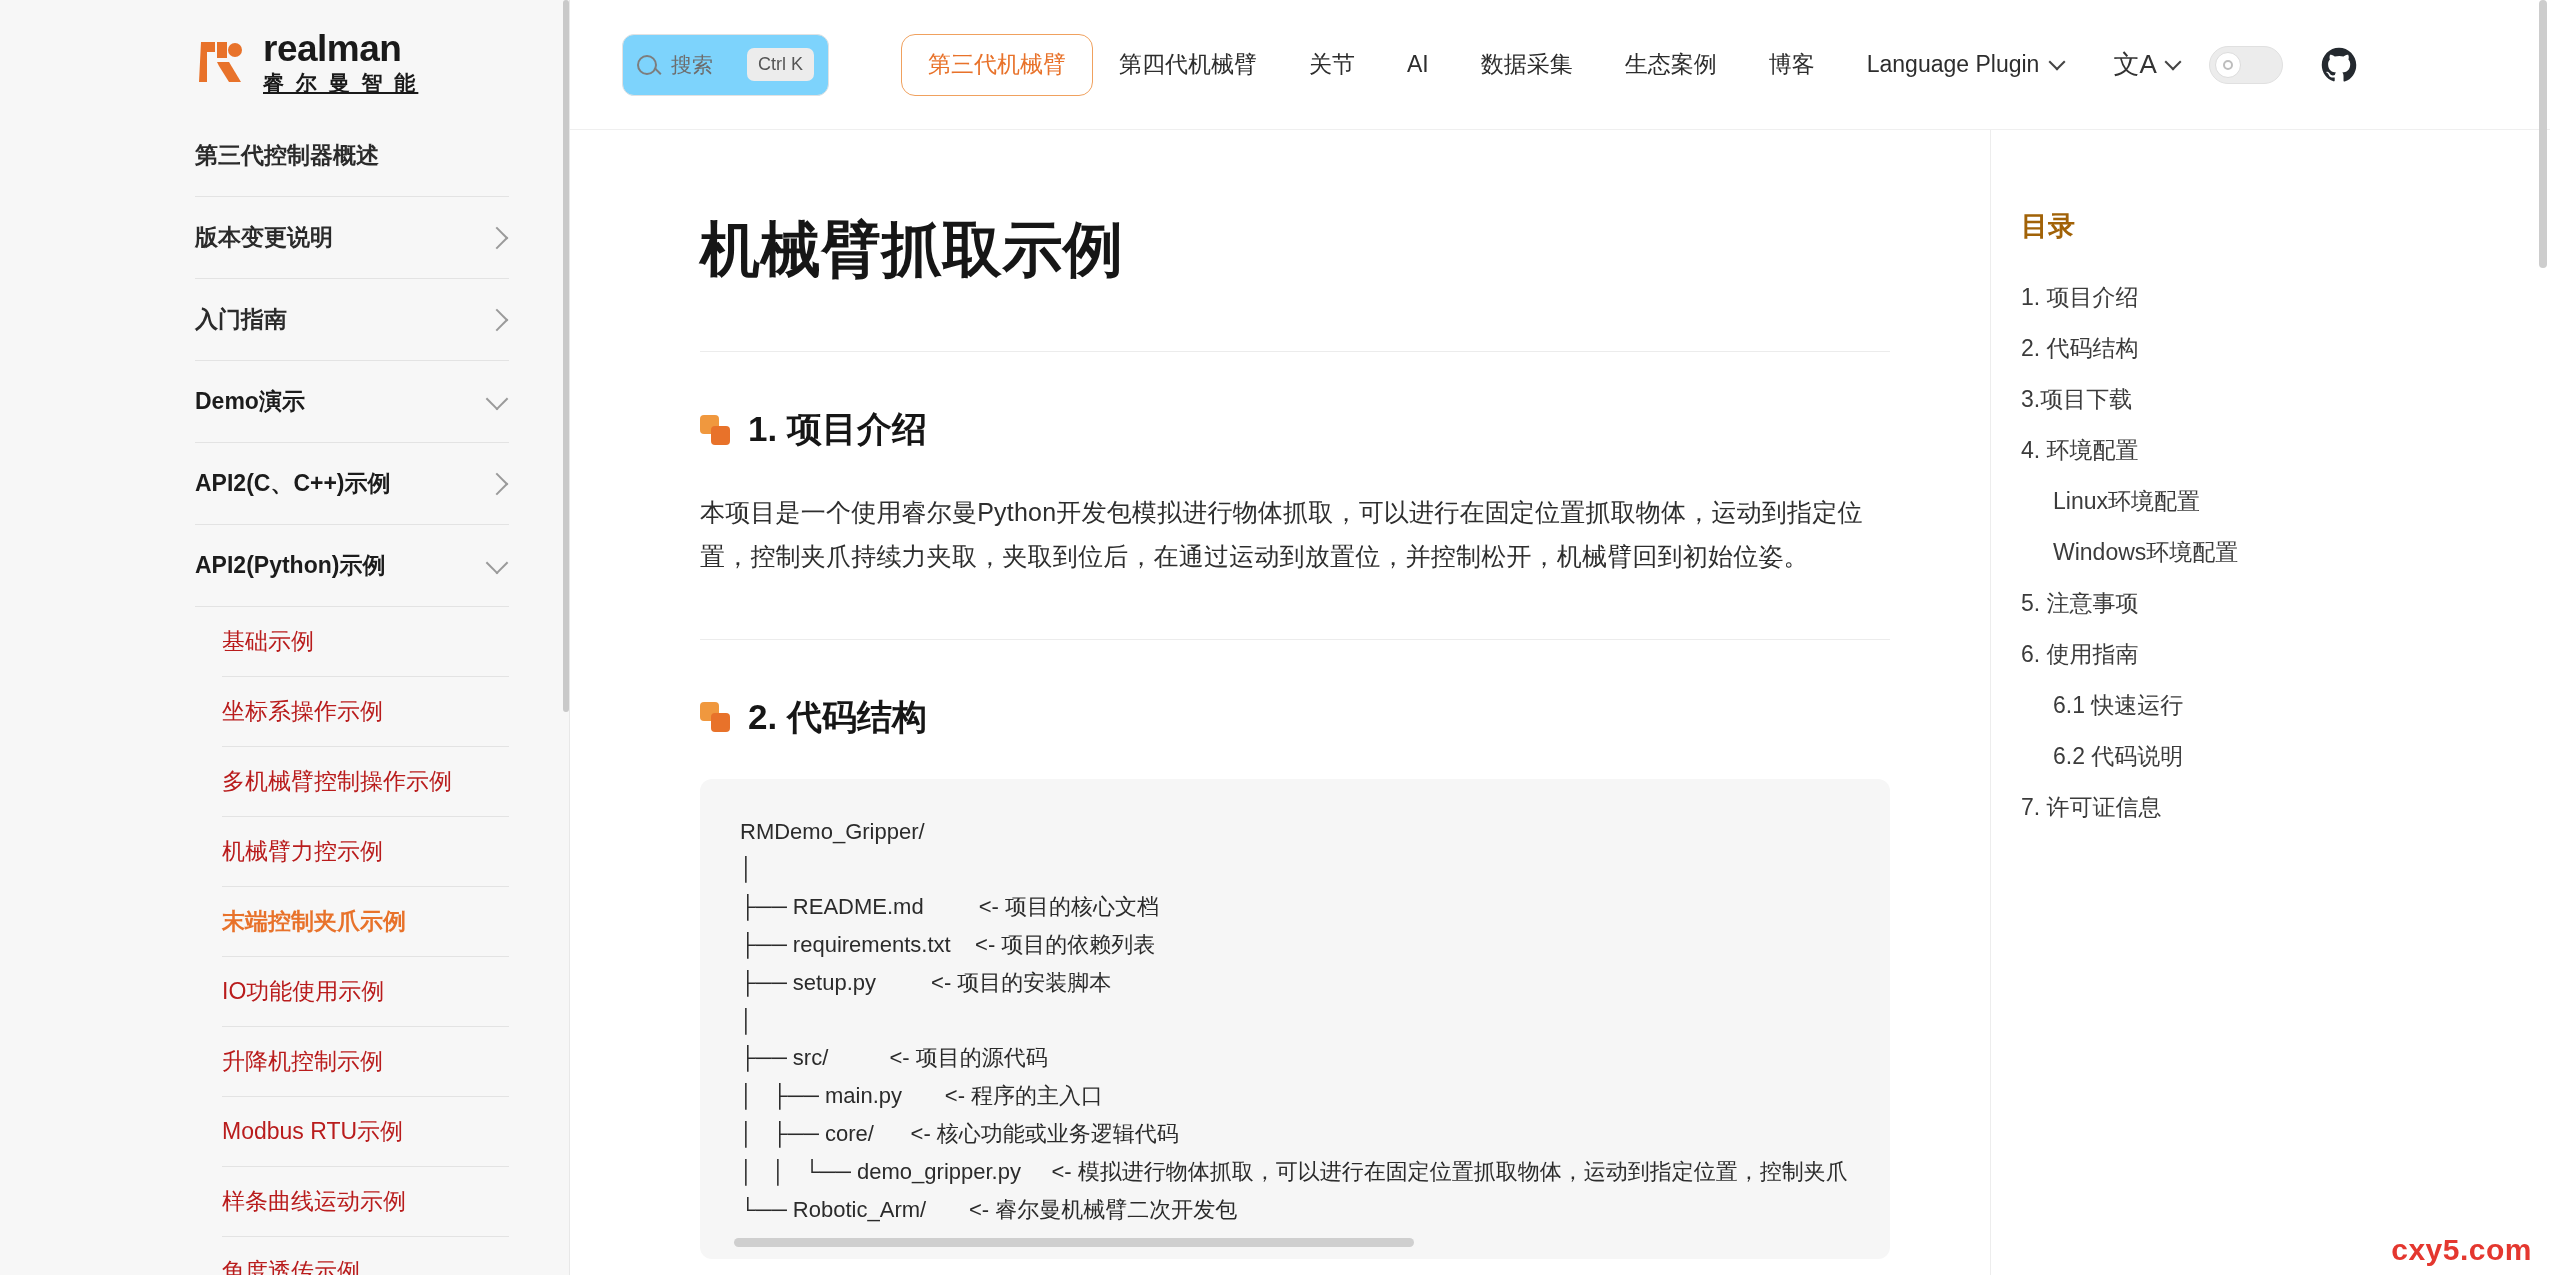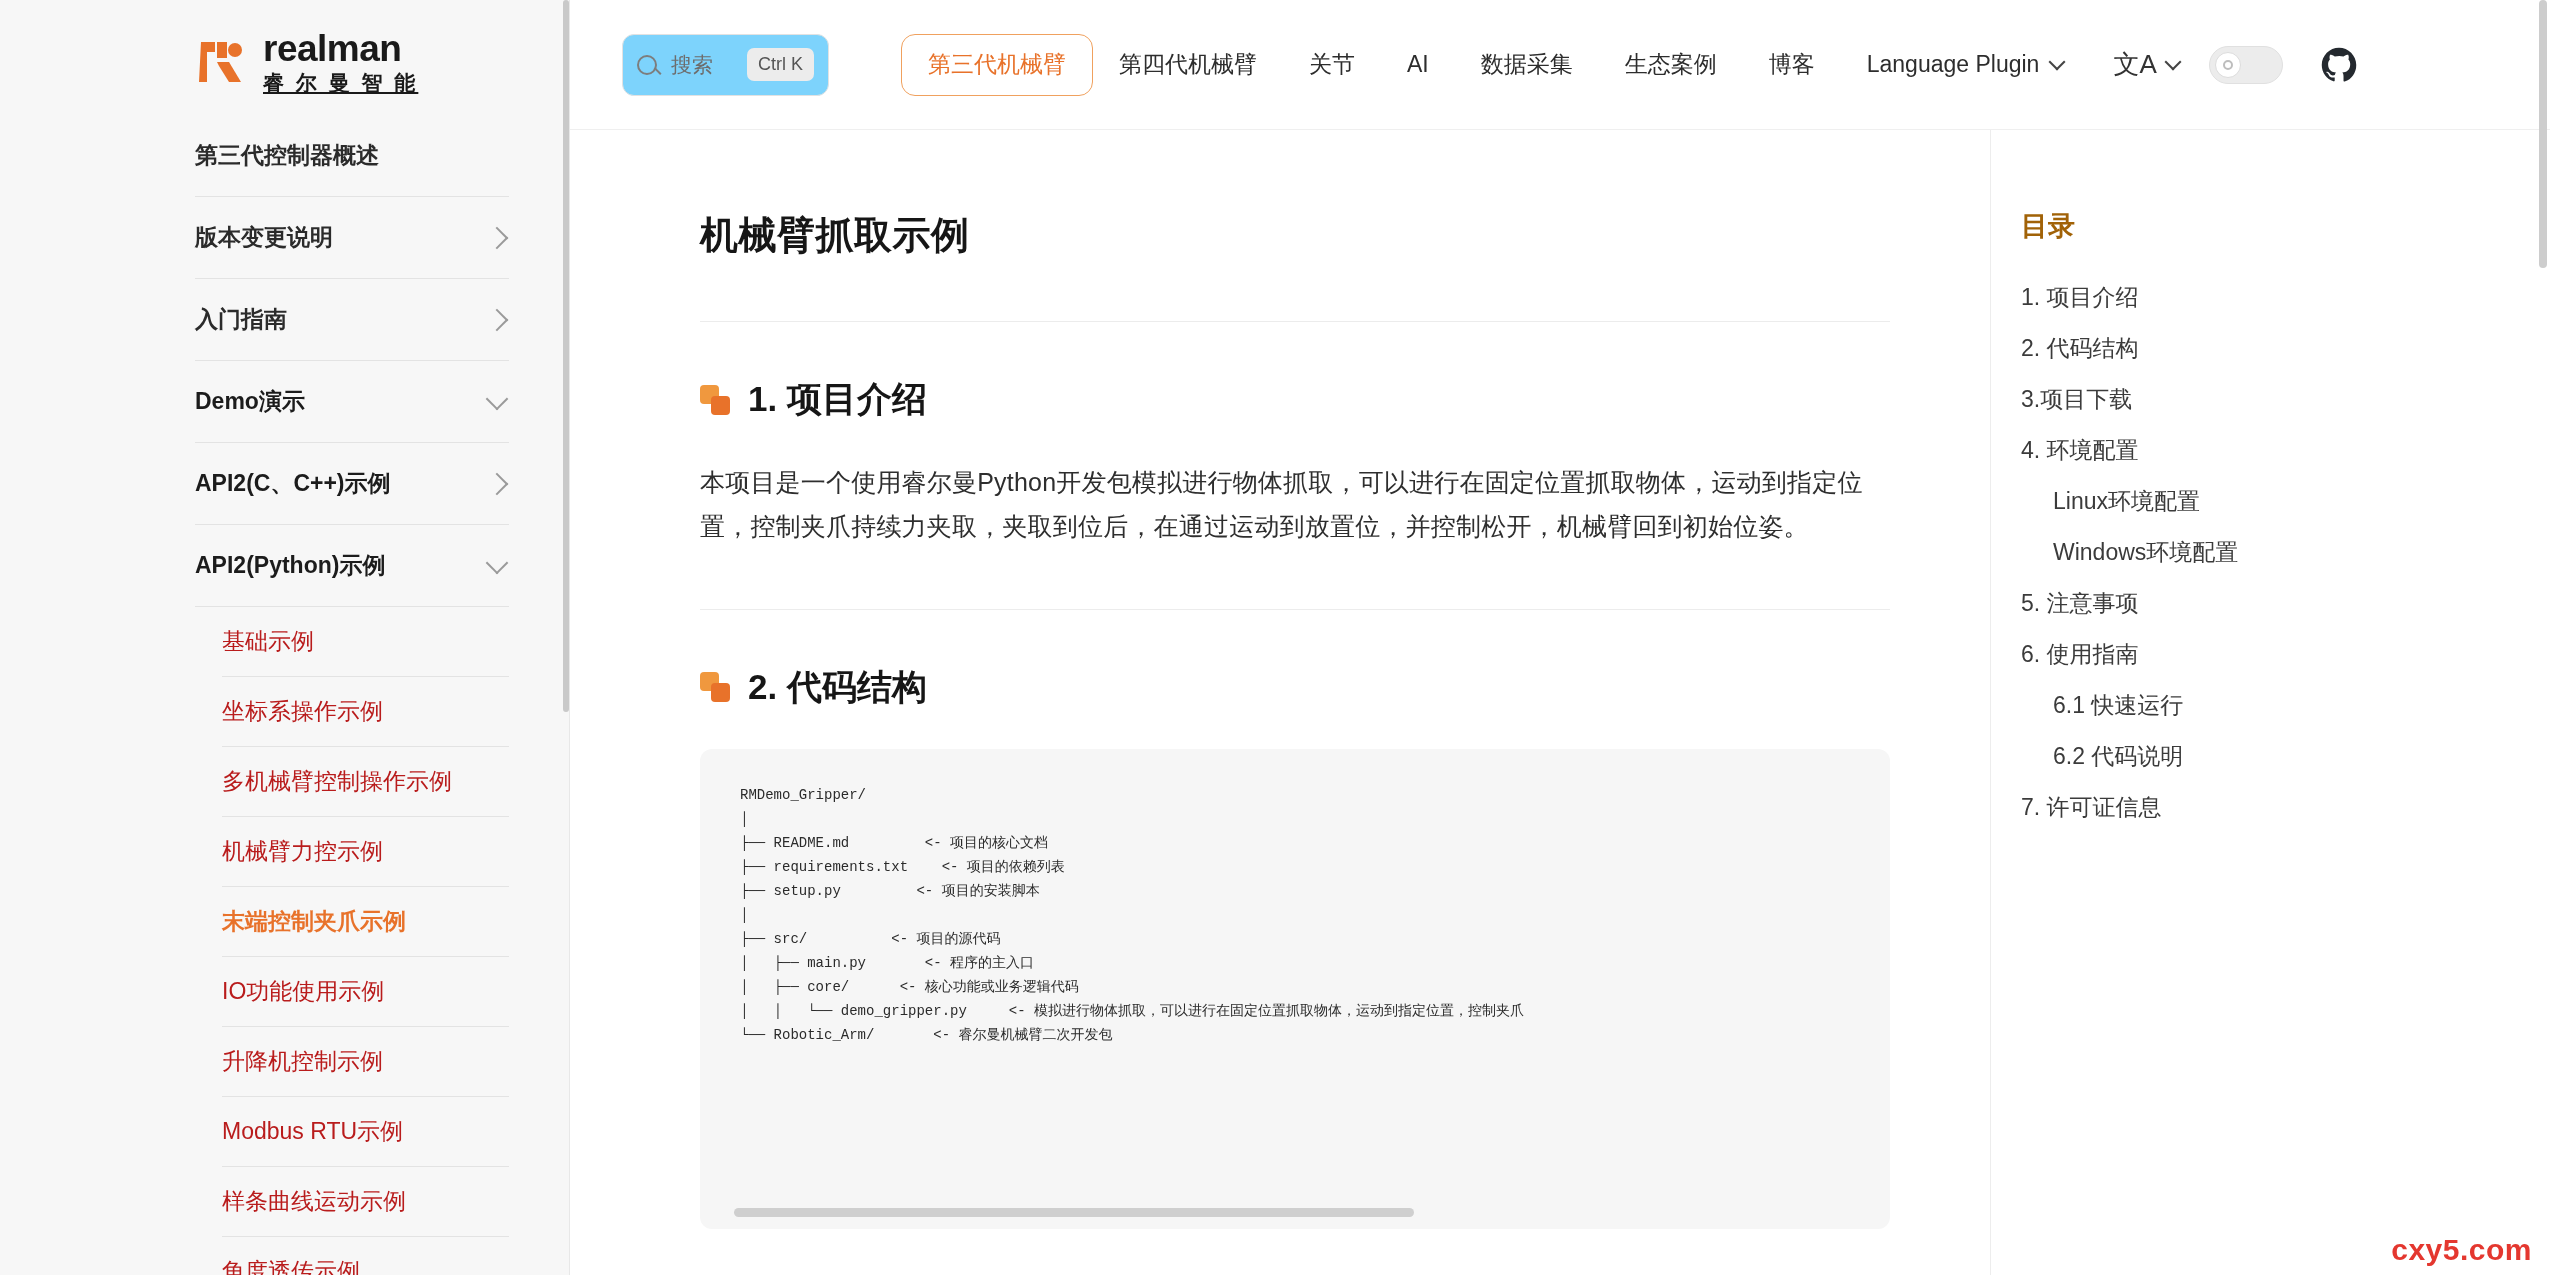--- a/index.html
+++ b/index.html
@@ -110,21 +110,21 @@
   }
   .gh { margin-left: 38px; width: 36px; height: 36px; cursor: pointer; }
 
   
   .content-wrap { display: flex; height: 1145px; }
   .doc {
     flex: 1; padding: 80px 0 0 0; position: relative; overflow: hidden;
   }
   .doc-inner { padding: 0 80px 0 130px; max-width: 1400px; }
   h1.page-title {
-    font-size: 38px; font-weight: 700; color: #161616; letter-spacing: 0.5px;
+    font-size: 60px; font-weight: 700; color: #161616; letter-spacing: 0.5px;
   }
   .hr { height: 1px; background: #ececec; margin: 60px 0 54px 0; }
   .h2 { display: flex; align-items: center; gap: 18px; margin-bottom: 38px; }
   .h2-mark { width: 30px; height: 30px; position: relative; flex: none; }
   .h2-mark .sq1 {
     position: absolute; left: 0; top: 0; width: 19px; height: 19px;
     background: #f0983e; border-radius: 4px;
   }
   .h2-mark .sq2 {
     position: absolute; left: 11px; top: 11px; width: 19px; height: 19px;
@@ -133,22 +133,22 @@
   .h2-text { font-size: 35px; font-weight: 700; color: #161616; }
   .para {
     font-size: 25px; line-height: 1.75; color: #2e2e2e; letter-spacing: 0.2px;
   }
   .code-block {
     margin-top: 14px; background: #f6f6f6; border-radius: 12px;
     padding: 34px 40px 30px 40px; position: relative; overflow: hidden;
     height: 480px;
   }
   .code-block pre {
-    font-family: Liberation Mono, monospace;
-    font-size: 14px; line-height: 1.72; color: #2b2b2b; white-space: pre;
+    font-family: Liberation Sans, sans-serif;
+    font-size: 22px; line-height: 1.72; color: #2b2b2b; white-space: pre;
   }
   .code-scroll {
     position: absolute; left: 34px; bottom: 12px; height: 9px; width: 680px;
     background: #cfcfcf; border-radius: 5px;
   }
 
   
   .toc {
     width: 560px; border-left: 1px solid #ededed; padding: 78px 0 0 30px;
   }

